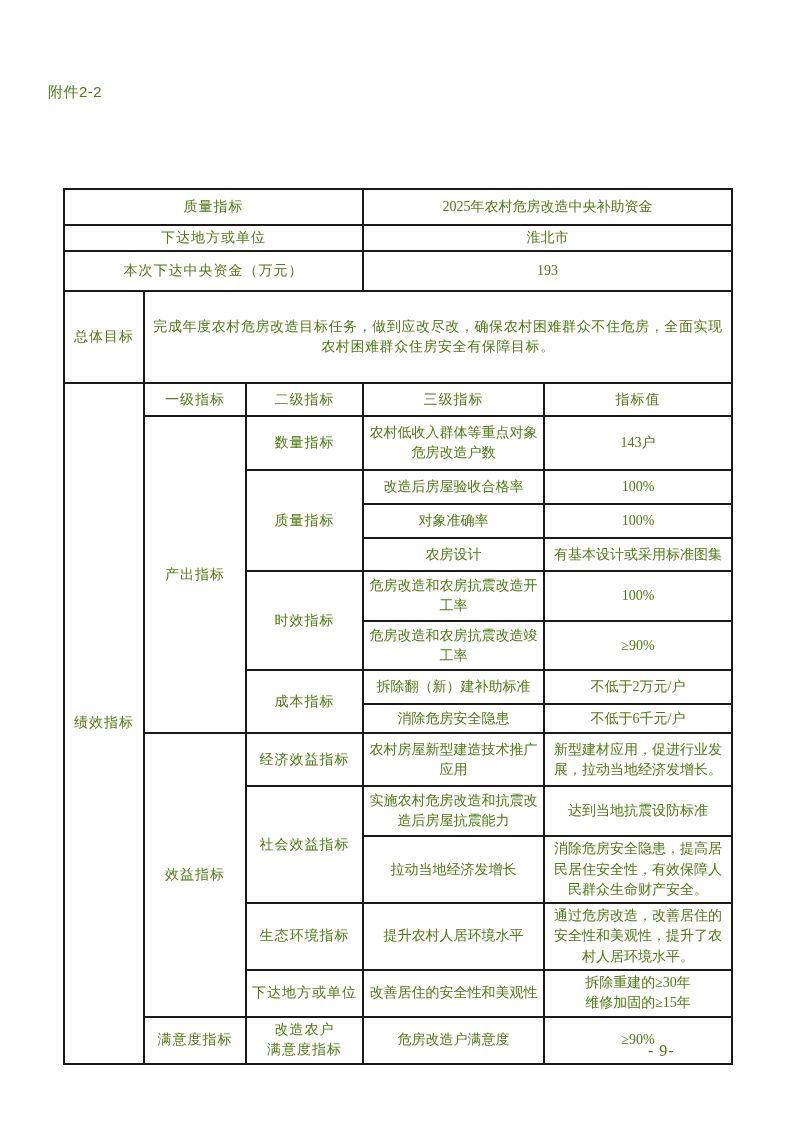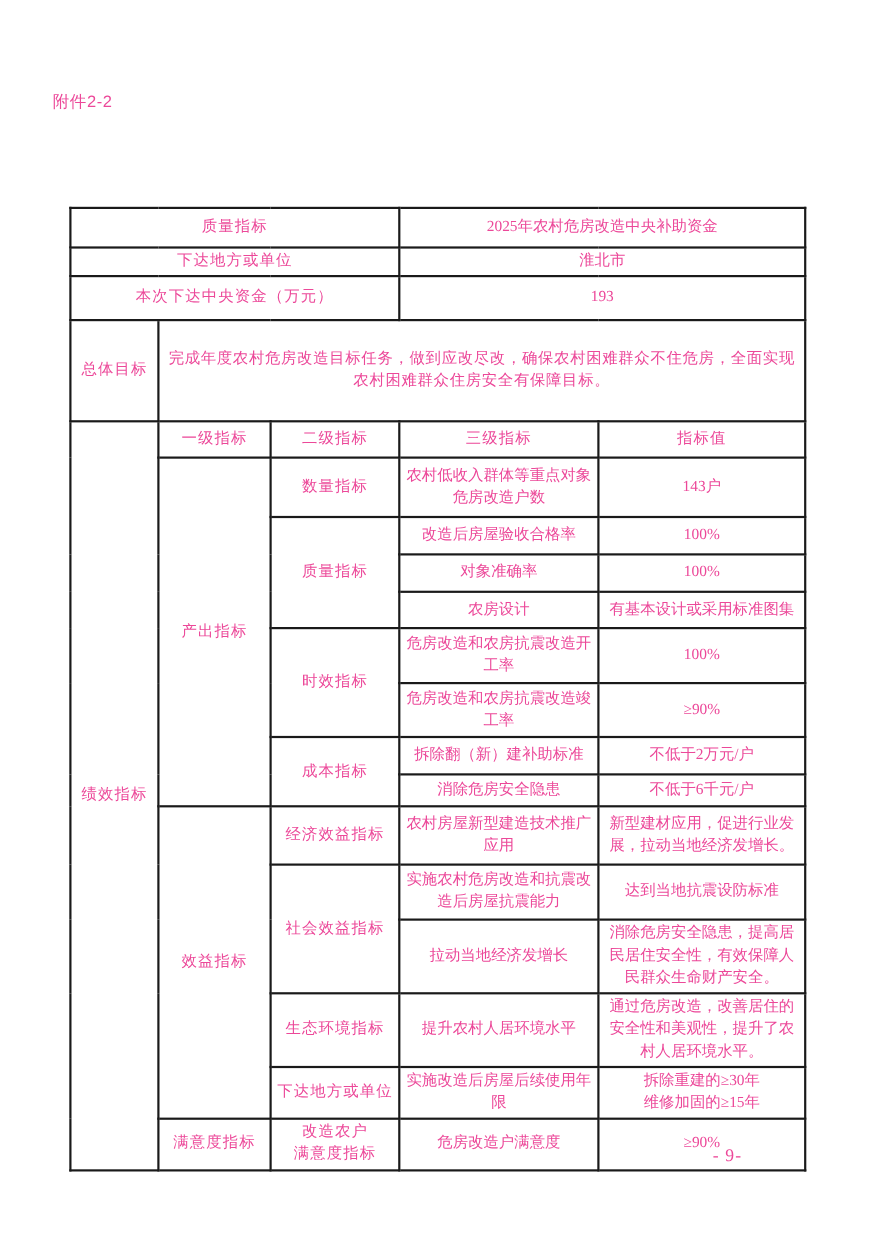--- a/index.html
+++ b/index.html
@@ -2,21 +2,21 @@
 <html lang="zh"><head>
 <meta charset="utf-8">
 <style>
   html, body { margin: 0; padding: 0; background: #ffffff; }
   .page {
     position: relative;
     width: 793px;
     height: 1122px;
     background: #ffffff;
     font-family: "Liberation Serif", "DejaVu Serif", serif;
-    color: #ec4899;
+    color: #4d7c0f;
     overflow: hidden;
   }
   .attachment {
     position: absolute;
     left: 48px;
     top: 83px;
     font-family: "Liberation Sans", "DejaVu Sans", sans-serif;
     font-size: 15px;
     letter-spacing: 0.5px;
   }
@@ -172,21 +172,21 @@
       <td class="l3">拉动当地经济发增长</td>
       <td class="val">消除危房安全隐患，提高居民居住安全性，有效保障人民群众生命财产安全。</td>
     </tr>
     <tr style="height:57px">
       <td class="lbl">生态环境指标</td>
       <td class="l3">提升农村人居环境水平</td>
       <td class="val">通过危房改造，改善居住的安全性和美观性，提升了农村人居环境水平。</td>
     </tr>
     <tr style="height:43px">
       <td class="lbl">下达地方或单位</td>
-      <td class="l3">实施改造后房屋后续使用年限</td>
+      <td class="l3">改善居住的安全性和美观性</td>
       <td class="val">拆除重建的≥30年
 维修加固的≥15年</td>
     </tr>
 
     <tr style="height:47px">
       <td class="lbl">满意度指标</td>
       <td class="lbl pre">改造农户
 满意度指标</td>
       <td class="l3">危房改造户满意度</td>
       <td class="val">≥90%</td>

